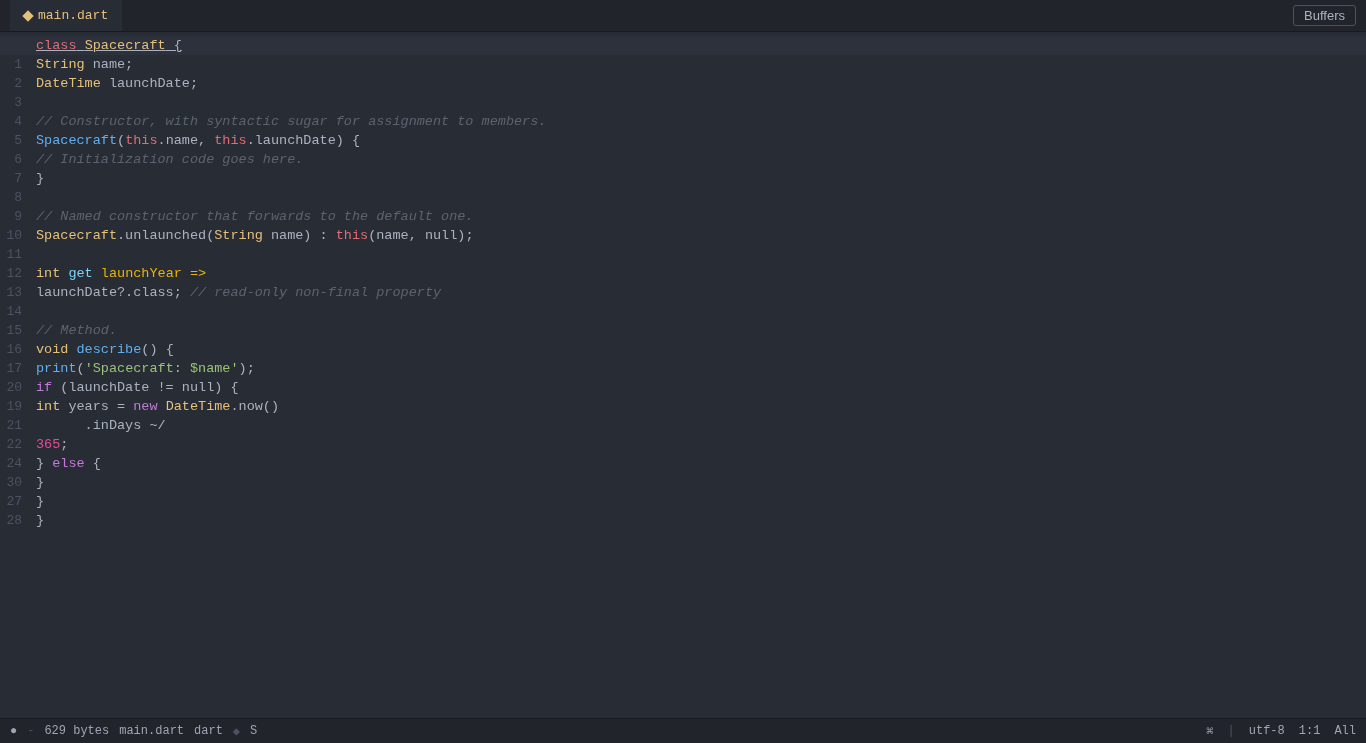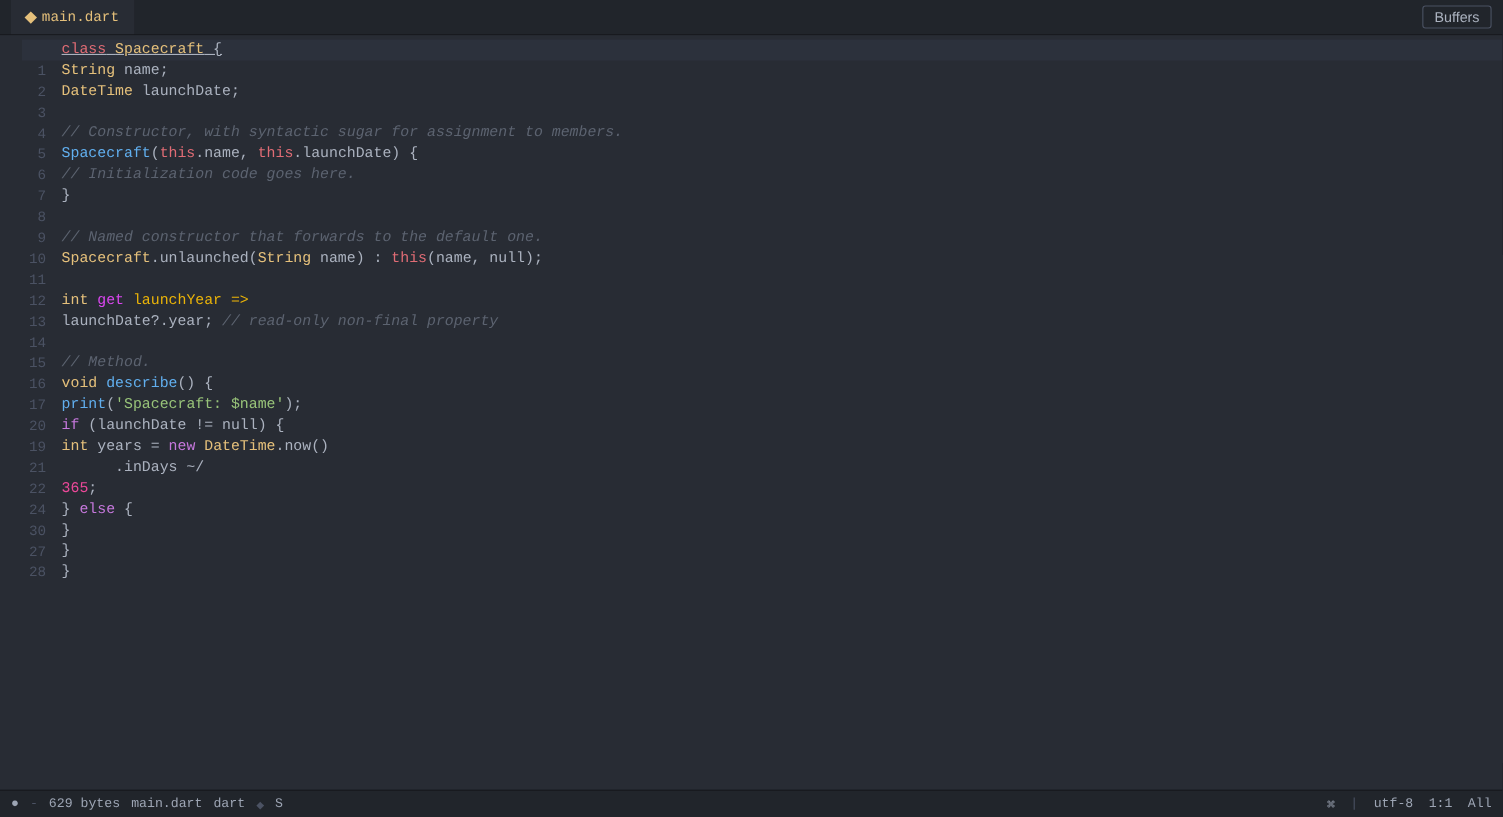--- a/index.html
+++ b/index.html
@@ -72,21 +72,20 @@
     #code-area {
       flex: 1;
       padding: 4px 0;
       overflow: hidden;
     }
     .line {
       display: flex;
       align-items: flex-end;
       min-height: 19px;
       line-height: 19px;
-      margin-left: 20px;
     }
     .line-number {
       color: #4b5263;
       width: 36px;
       text-align: right;
       padding-right: 14px;
       flex-shrink: 0;
       font-size: 13px;
       user-select: none;
     }
@@ -185,25 +184,25 @@
       <div class="line">
         <span class="line-number">10</span>
         <span class="line-content"><span style="color: rgb(229, 192, 123);">Spacecraft</span><span style="color: rgb(171, 178, 191);">.unlaunched(</span><span style="color: rgb(229, 192, 123);">String</span><span style="color: rgb(171, 178, 191);"> name) : </span><span style="color: rgb(224, 108, 117);">this</span><span style="color: rgb(171, 178, 191);">(name, null);</span></span>
       </div>
       <div class="line">
         <span class="line-number">11</span>
         <span class="line-content"></span>
       </div>
       <div class="line">
         <span class="line-number">12</span>
-        <span class="line-content"><span style="color: rgb(229, 192, 123);">int</span><span style="color: rgb(171, 178, 191);"> </span><span style="color: #d946ef;">get</span><span style="color: #eab308;"> launchYear =&gt;</span><span style="color: rgb(171, 178, 191);"></span></span>
+        <span class="line-content"><span style="color: rgb(229, 192, 123);">int</span><span style="color: rgb(171, 178, 191);"> </span><span style="color: #7dd3fc;">get</span><span style="color: #eab308;"> launchYear =&gt;</span><span style="color: rgb(171, 178, 191);"></span></span>
       </div>
       <div class="line">
         <span class="line-number">13</span>
-        <span class="line-content"><span style="color: rgb(171, 178, 191);">launchDate?.year; </span><span style="color: rgb(92, 99, 112); font-style: italic;">// read-only non-final property</span></span>
+        <span class="line-content"><span style="color: rgb(171, 178, 191);">launchDate?.class; </span><span style="color: rgb(92, 99, 112); font-style: italic;">// read-only non-final property</span></span>
       </div>
       <div class="line">
         <span class="line-number">14</span>
         <span class="line-content"></span>
       </div>
       <div class="line">
         <span class="line-number">15</span>
         <span class="line-content"><span style="color: rgb(92, 99, 112); font-style: italic;">// Method.</span></span>
       </div>
       <div class="line">

